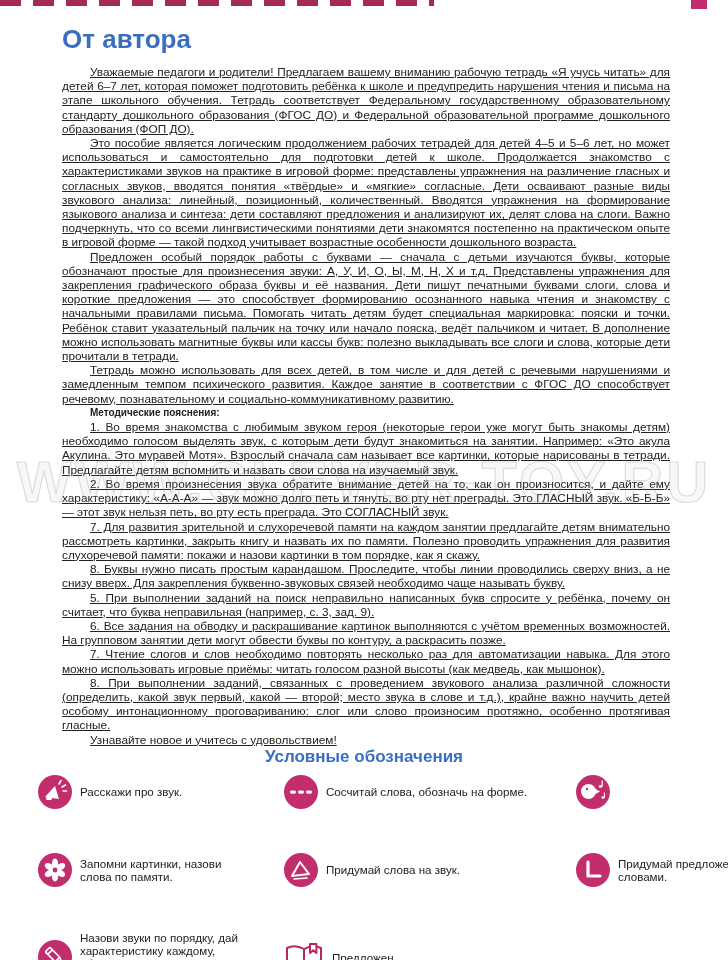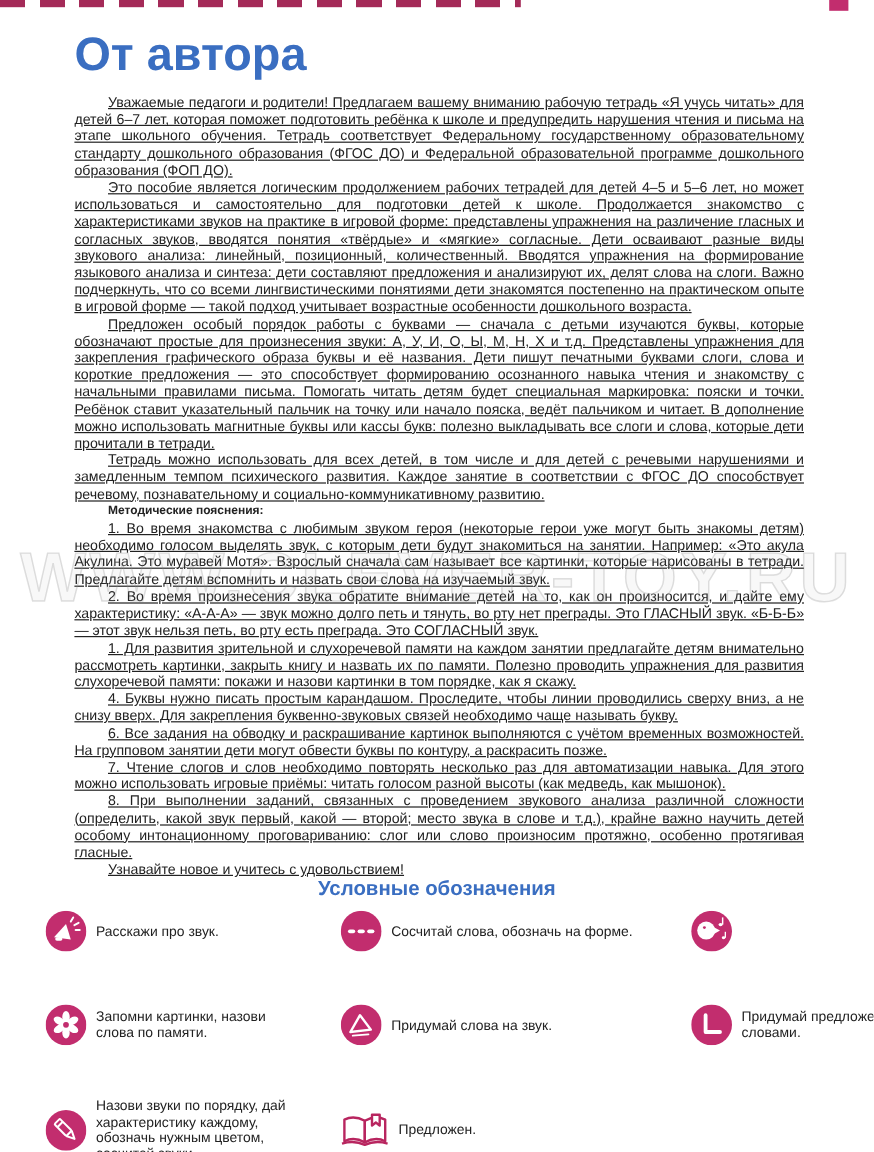--- a/index.html
+++ b/index.html
@@ -5,21 +5,21 @@
   html,body{margin:0;padding:0;background:#fff;}
   .page{position:relative;width:728px;height:960px;background:#ffffff;overflow:hidden;
         font-family:"Liberation Sans",sans-serif;color:#222;}
   .top-dashes{position:absolute;top:0;left:0;width:434px;height:6px;
               background:repeating-linear-gradient(90deg,#a42a58 0 21px,transparent 21px 33px);}
   .top-square{position:absolute;top:0;left:691px;width:16px;height:9px;background:#c22d6e;}
   .watermark{position:absolute;top:448px;left:0;right:0;text-align:center;z-index:5;
              font-size:58px;font-weight:bold;letter-spacing:3px;pointer-events:none;
              color:rgba(150,150,150,0.07);-webkit-text-stroke:1.2px rgba(140,140,140,0.28);}
   .content{padding:24px 58px 0 62px;}
-  h1{margin:0 0 10px 0;font-size:39px;font-weight:bold;color:#3a6ec1;}
+  h1{margin:0 0 10px 0;font-size:26px;font-weight:bold;color:#3a6ec1;}
   .para{margin:0;font-size:11.8px;line-height:14.2px;text-align:justify;text-indent:28px;text-decoration:underline;}
   .subhead{margin:0;font-size:10px;line-height:14.2px;font-weight:bold;text-indent:28px;}
   .legend{}
   .legend h2{margin:0 0 8px 0;text-align:center;font-size:17px;font-weight:bold;color:#3a6ec1;}
   .legend-grid{display:grid;grid-template-columns:202px 248px 216px;column-gap:10px;row-gap:9px;
                padding:0 10px 0 38px;gap:44px;}
   .legend-item{display:flex;align-items:center;gap:8px;}
   .legend-item svg{flex-shrink:0;}
   .legend-item span{font-size:11.6px;line-height:13.2px;color:#222;}
 </style>
@@ -33,22 +33,23 @@
 
   <div class="content">
     <h1>От автора</h1>
     <p class="para">Уважаемые педагоги и родители! Предлагаем вашему вниманию рабочую тетрадь «Я учусь читать» для детей 6–7 лет, которая поможет подготовить ребёнка к школе и предупредить нарушения чтения и письма на этапе школьного обучения. Тетрадь соответствует Федеральному государственному образовательному стандарту дошкольного образования (ФГОС ДО) и Федеральной образовательной программе дошкольного образования (ФОП ДО).</p>
     <p class="para">Это пособие является логическим продолжением рабочих тетрадей для детей 4–5 и 5–6 лет, но может использоваться и самостоятельно для подготовки детей к школе. Продолжается знакомство с характеристиками звуков на практике в игровой форме: представлены упражнения на различение гласных и согласных звуков, вводятся понятия «твёрдые» и «мягкие» согласные. Дети осваивают разные виды звукового анализа: линейный, позиционный, количественный. Вводятся упражнения на формирование языкового анализа и синтеза: дети составляют предложения и анализируют их, делят слова на слоги. Важно подчеркнуть, что со всеми лингвистическими понятиями дети знакомятся постепенно на практическом опыте в игровой форме — такой подход учитывает возрастные особенности дошкольного возраста.</p>
     <p class="para">Предложен особый порядок работы с буквами — сначала с детьми изучаются буквы, которые обозначают простые для произнесения звуки: А, У, И, О, Ы, М, Н, Х и т.д. Представлены упражнения для закрепления графического образа буквы и её названия. Дети пишут печатными буквами слоги, слова и короткие предложения — это способствует формированию осознанного навыка чтения и знакомству с начальными правилами письма. Помогать читать детям будет специальная маркировка: пояски и точки. Ребёнок ставит указательный пальчик на точку или начало пояска, ведёт пальчиком и читает. В дополнение можно использовать магнитные буквы или кассы букв: полезно выкладывать все слоги и слова, которые дети прочитали в тетради.</p>
     <p class="para">Тетрадь можно использовать для всех детей, в том числе и для детей с речевыми нарушениями и замедленным темпом психического развития. Каждое занятие в соответствии с ФГОС ДО способствует речевому, познавательному и социально-коммуникативному развитию.</p>
     <p class="subhead">Методические пояснения:</p>
     <p class="para">1. Во время знакомства с любимым звуком героя (некоторые герои уже могут быть знакомы детям) необходимо голосом выделять звук, с которым дети будут знакомиться на занятии. Например: «Это акула Акулина. Это муравей Мотя». Взрослый сначала сам называет все картинки, которые нарисованы в тетради. Предлагайте детям вспомнить и назвать свои слова на изучаемый звук.</p>
     <p class="para">2. Во время произнесения звука обратите внимание детей на то, как он произносится, и дайте ему характеристику: «А-А-А» — звук можно долго петь и тянуть, во рту нет преграды. Это ГЛАСНЫЙ звук. «Б-Б-Б» — этот звук нельзя петь, во рту есть преграда. Это СОГЛАСНЫЙ звук.</p>
-    <p class="para">1. Для развития зрительной и слухоречевой памяти на каждом занятии предлагайте детям внимательно рассмотреть картинки, закрыть книгу и назвать их по памяти. Полезно проводить упражнения для развития слухоречевой памяти: покажи и назови картинки в том порядке, как я скажу.</p>
-    <p class="para">4. Буквы нужно писать простым карандашом. Проследите, чтобы линии проводились сверху вниз, а не снизу вверх. Для закрепления буквенно-звуковых связей необходимо чаще называть букву.</p>
+    <p class="para">7. Для развития зрительной и слухоречевой памяти на каждом занятии предлагайте детям внимательно рассмотреть картинки, закрыть книгу и назвать их по памяти. Полезно проводить упражнения для развития слухоречевой памяти: покажи и назови картинки в том порядке, как я скажу.</p>
+    <p class="para">8. Буквы нужно писать простым карандашом. Проследите, чтобы линии проводились сверху вниз, а не снизу вверх. Для закрепления буквенно-звуковых связей необходимо чаще называть букву.</p>
+    <p class="para">5. При выполнении заданий на поиск неправильно написанных букв спросите у ребёнка, почему он считает, что буква неправильная (например, с. 3, зад. 9).</p>
     <p class="para">6. Все задания на обводку и раскрашивание картинок выполняются с учётом временных возможностей. На групповом занятии дети могут обвести буквы по контуру, а раскрасить позже.</p>
     <p class="para">7. Чтение слогов и слов необходимо повторять несколько раз для автоматизации навыка. Для этого можно использовать игровые приёмы: читать голосом разной высоты (как медведь, как мышонок).</p>
     <p class="para">8. При выполнении заданий, связанных с проведением звукового анализа различной сложности (определить, какой звук первый, какой — второй; место звука в слове и т.д.), крайне важно научить детей особому интонационному проговариванию: слог или слово произносим протяжно, особенно протягивая гласные.</p>
     <p class="para">Узнавайте новое и учитесь с удовольствием!</p>
   </div>
 
   <div class="legend">
     <h2>Условные обозначения</h2>
     <div class="legend-grid">
 

